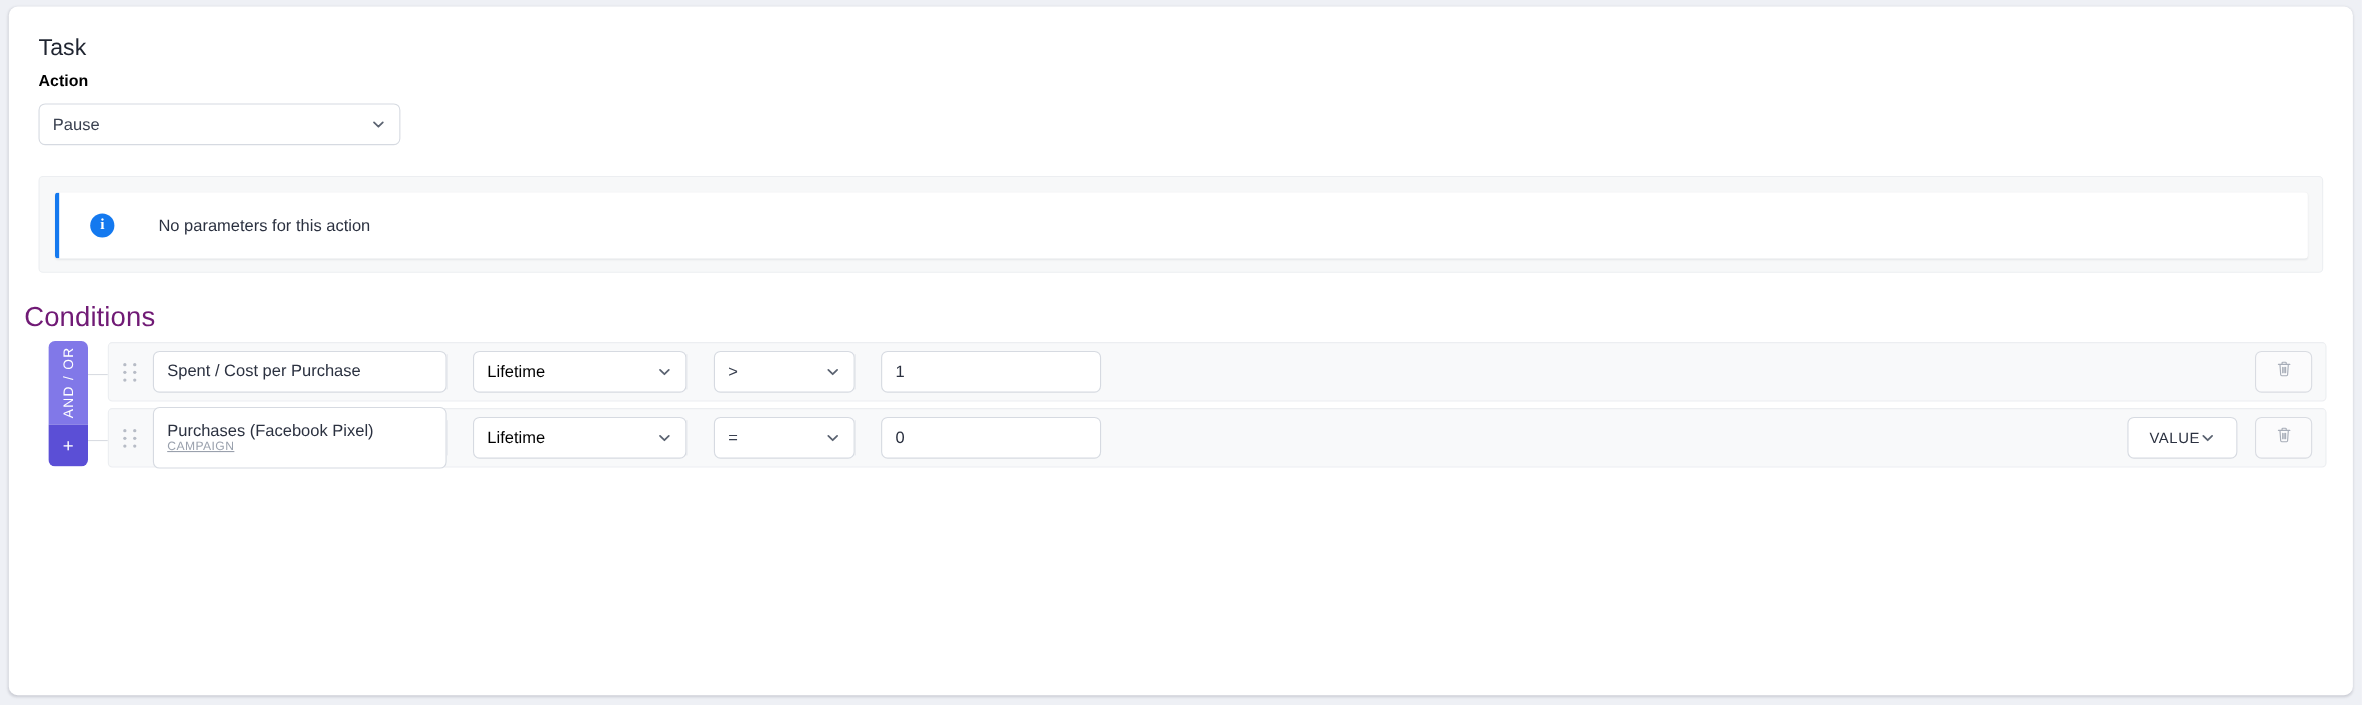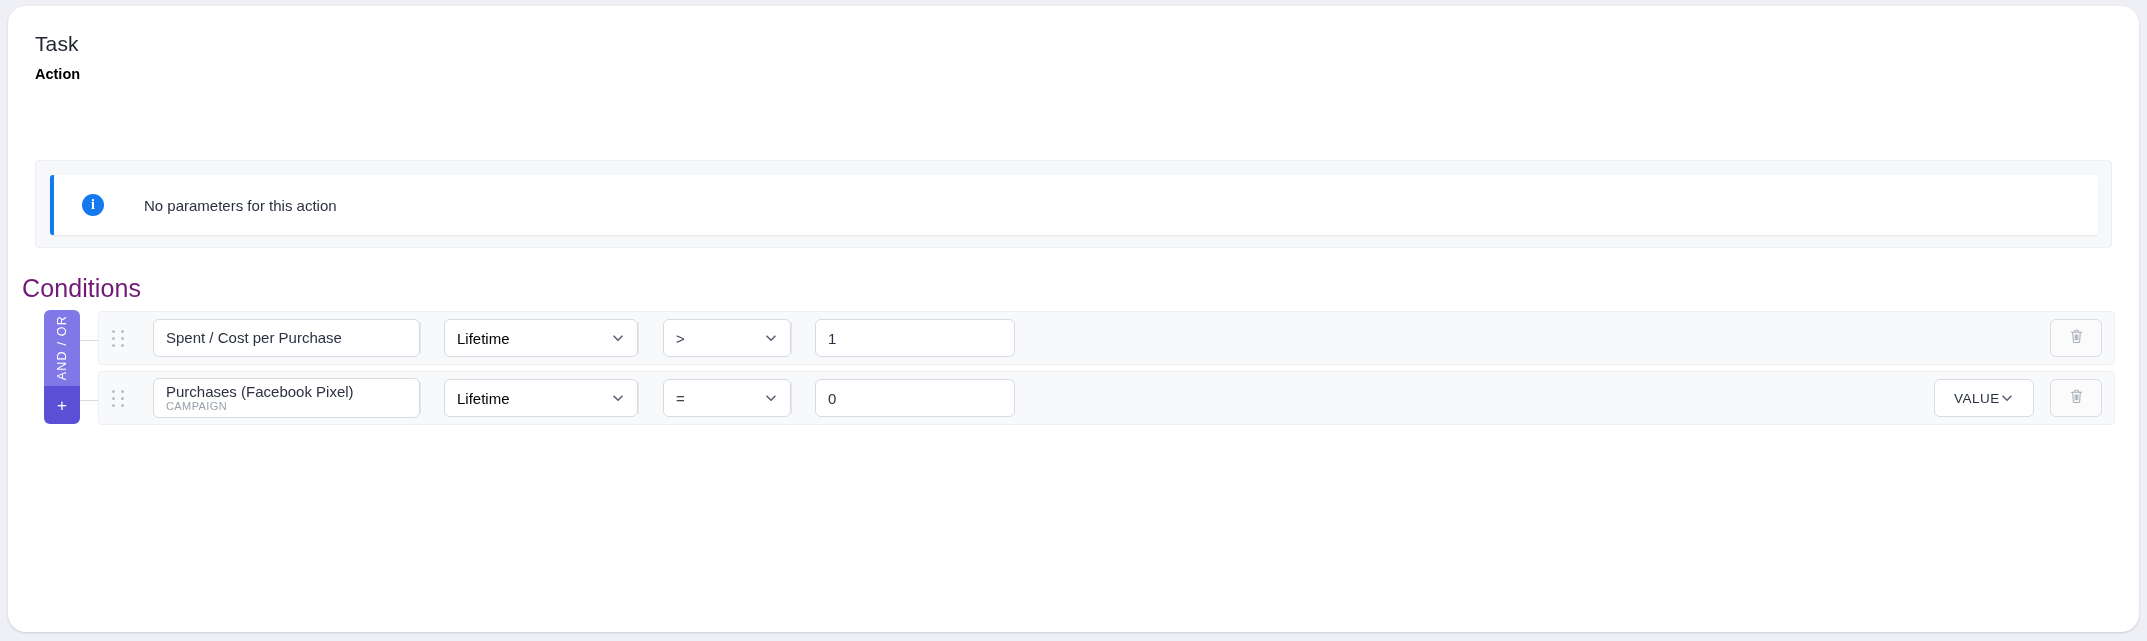--- a/index.html
+++ b/index.html
@@ -15,21 +15,21 @@
     overflow: hidden;
   }
 
   .page-card {
     position: absolute;
     left: 8px;
     top: 6px;
     width: 2131px;
     height: 626px;
     background: #ffffff;
-    border-radius: 18px;
+    border-radius: 8px;
     box-shadow: 0 1px 3px rgba(16,24,40,0.10), 0 1px 2px rgba(16,24,40,0.06);
   }
 
   .task-title {
     position: absolute;
     left: 27px;
     top: 26px;
     font-size: 21px;
     color: #1f2430;
     font-weight: 400;
@@ -232,24 +232,24 @@
     background: #ffffff;
     border: 1px solid #d6dae1;
     border-radius: 6px;
     height: 38px;
     display: flex;
     align-items: center;
     padding: 0 12px;
     cursor: pointer;
   }
 
-  .metric-field { width: 267px; margin-left: 16px; flex-direction: column; align-items: flex-start; justify-content: center; }
+  .metric-field { width: 267px; margin-left: 2px; flex-direction: column; align-items: flex-start; justify-content: center; }
   .metric-main { font-size: 15px; color: #2b3140; line-height: 1.15; }
-  .metric-sub { font-size: 11px; color: #9aa1ad; letter-spacing: 0.4px; line-height: 1.15; }
-  .metric-field.tall { height: 40px; text-align: right; }
+  .metric-sub { font-size: 11px; color: #9aa1ad; letter-spacing: 0.4px; line-height: 1.15; text-decoration: underline; }
+  .metric-field.tall { height: 56px; text-align: right; }
 
   .window-cell { padding-left: 24px; }
   .window-field { width: 194px; justify-content: space-between; }
   .window-field .txt { font-size: 15px; color: #000000; }
 
   .op-cell { padding-left: 25px; }
   .op-field { width: 128px; justify-content: space-between; }
   .op-field .txt { font-size: 15px; color: #3a4150; }
 
   .val-cell { padding-left: 24px; }
@@ -276,20 +276,28 @@
 </style>
 </head>
 <body>
 
 <div class="page-card">
 
   <div class="task-title">Task</div>
 
   <div class="action-label">Action</div>
 
+  <div class="action-select">
+    <span class="sel-text">Pause</span>
+    <span class="chev">
+      <svg viewBox="0 0 14 14" width="14" height="14">
+          <path d="M3 5.2 L7 9.2 L11 5.2" fill="none" stroke="#5b6371" stroke-width="1.6" stroke-linecap="round" stroke-linejoin="round"></path>
+        </svg>
+    </span>
+  </div>
 
   <div class="params-panel">
     <div class="alert">
       <span class="info-icon">i</span>
       <span class="alert-text">No parameters for this action</span>
     </div>
   </div>
 
   <div class="conditions-title">Conditions</div>
 

